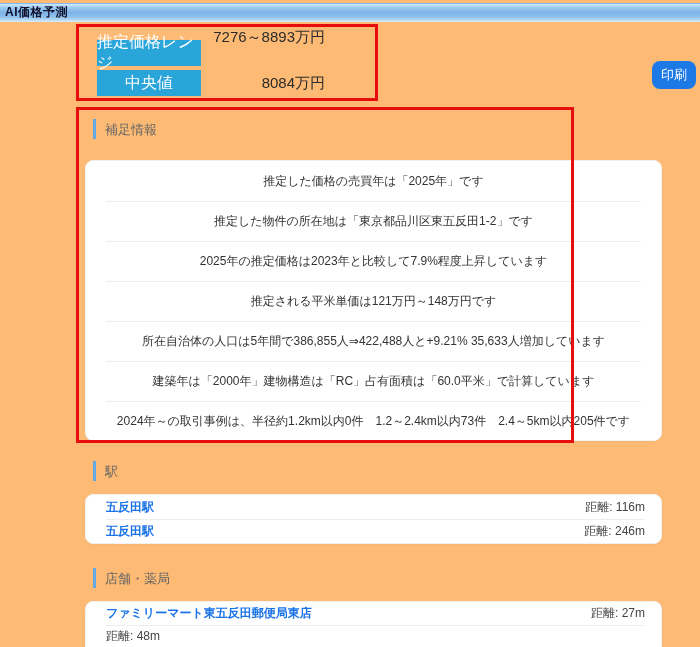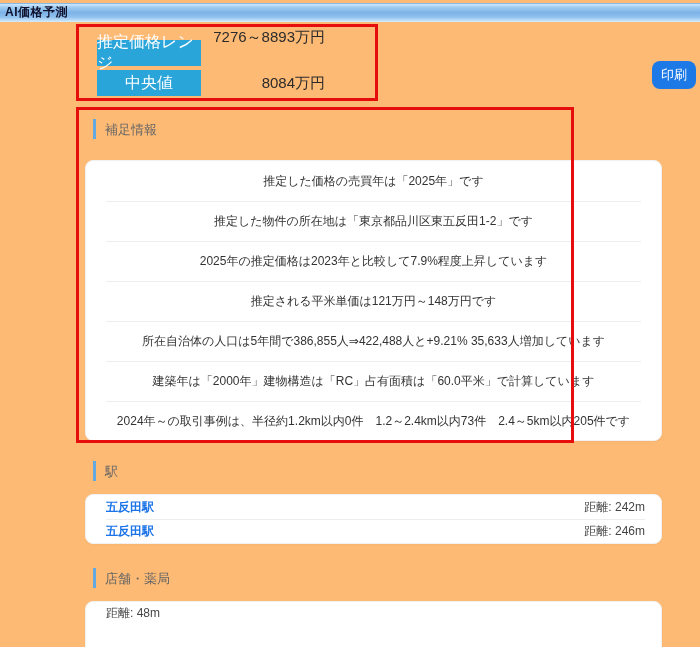--- a/index.html
+++ b/index.html
@@ -125,31 +125,35 @@
     <div class="supp-row">2024年～の取引事例は、半径約1.2km以内0件　1.2～2.4km以内73件　2.4～5km以内205件です</div>
   </div>
 
   <div class="section-title station">
     <span class="accent"></span>
     <span>駅</span>
   </div>
   <div class="card stations">
     <div class="link-row">
       <a class="link">五反田駅</a>
-      <span class="dist"><span class="lbl">距離:</span> <span>242m</span></span>
+      <span class="dist"><span class="lbl">距離:</span> <span>116m</span></span>
     </div>
     <div class="link-row">
       <a class="link">五反田駅</a>
       <span class="dist"><span class="lbl">距離:</span> <span>246m</span></span>
     </div>
   </div>
 
   <div class="section-title shop">
     <span class="accent"></span>
     <span>店舗・薬局</span>
   </div>
   <div class="card shops">
     <div class="link-row">
+      <a class="link">ファミリーマート東五反田郵便局東店</a>
+      <span class="dist"><span class="lbl">距離:</span> <span>27m</span></span>
+    </div>
+    <div class="link-row">
       <span class="dist"><span class="lbl">距離:</span> <span>48m</span></span>
     </div>
   </div>
 
 </div>
 
 </body></html>

